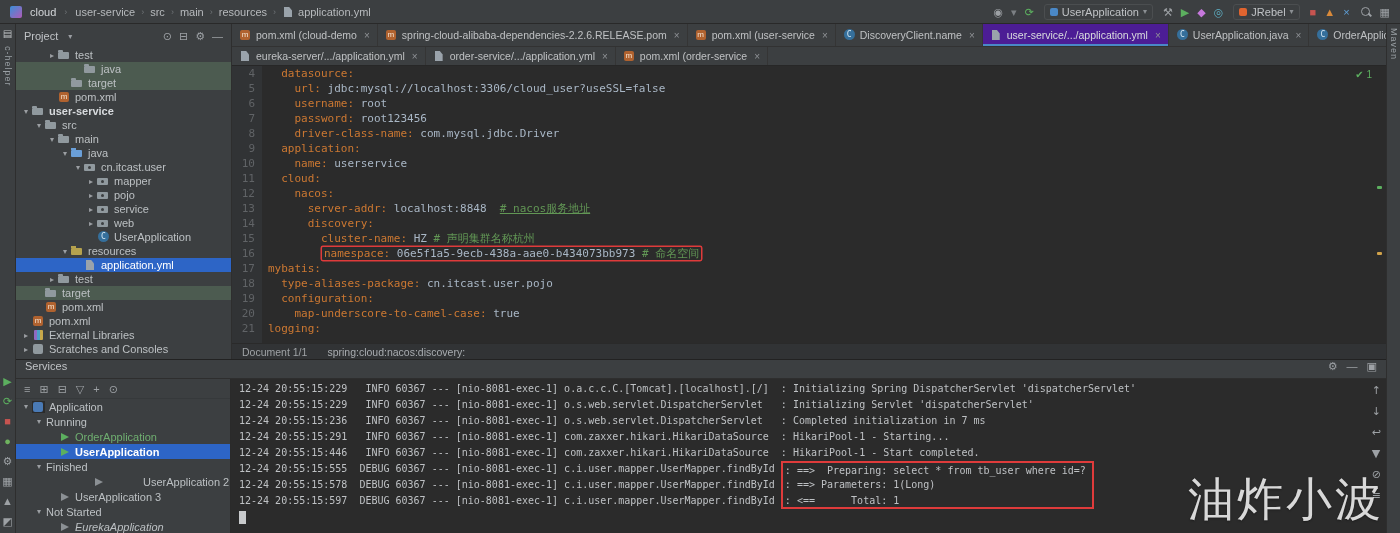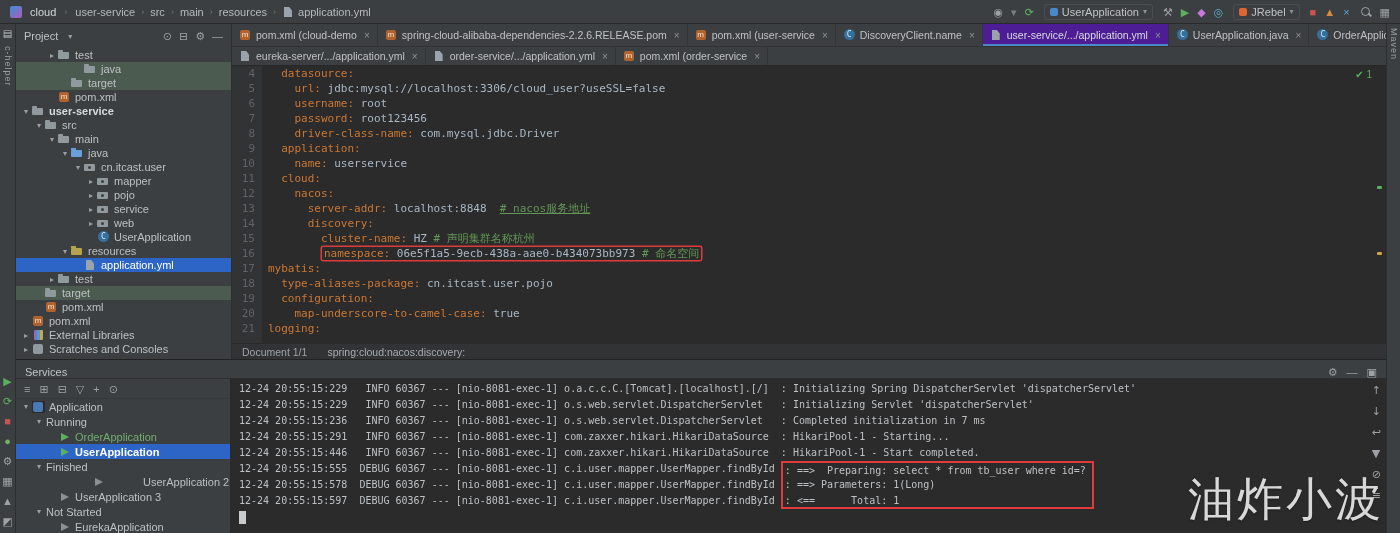--- a/index.html
+++ b/index.html
@@ -96,21 +96,21 @@
   .redbox{box-shadow:0 0 0 1.5px var(--red,#df3b3b);padding:0 2px;margin-left:1px;border-radius:1px}
   .edcheck{position:absolute;top:3px;right:14px;color:var(--run-green,#5caf5f);font-size:10px}
   .edmark{position:absolute;right:4px;width:5px;height:3px;border-radius:1px}
   .edstatus{flex:0 0 16px;background:#313335;border-top:1px solid #2a2a2a;display:flex;align-items:center;
     gap:20px;padding:0 10px;font-size:10.5px;color:#9fa3a6}
   .edstatus .bc{display:flex;}
   .edstatus .bc span{color:#a8acb0}
 
   
   .svc{flex:0 0 174px;display:flex;flex-direction:column;border-top:1px solid #222;min-height:0}
-  .svc-title{flex:0 0 19px;background:#3c3f41;display:flex;align-items:flex-end;gap:8px;padding:0 9px;
+  .svc-title{flex:0 0 19px;background:#3c3f41;display:flex;align-items:flex-start;gap:8px;padding:0 9px;
     color:#c0c3c6;border-bottom:1px solid #2e2e2e}
   .svc-title .spacer{flex:1}
   .svc-body{flex:1;display:flex;min-height:0;background:#2b2b2b}
   .svc-left{flex:0 0 215px;background:#3c3f41;border-right:1px solid #2a2a2a;display:flex;flex-direction:column;min-height:0}
   .svc-toolbar{flex:0 0 20px;display:flex;align-items:center;gap:9px;padding:0 8px;color:#9da1a5;
     border-bottom:1px solid #36393b;font-size:10px}
   .svc-tree{flex:1;overflow:hidden}
   .svc-tree .trow{height:15px}
   .console{flex:1;position:relative;font-family:"DejaVu Sans Mono",monospace;font-size:10px;line-height:16px;
     color:#bec1c4;padding:2px 8px;white-space:pre;overflow:hidden}
@@ -480,21 +480,21 @@
                 </div>
                 <div class="trow" style="padding-left: 30px;">
                   <span class="chev"></span>
                   <span class="ti rungr"></span>
                   <span class="tlabel">UserApplication 3</span>
                 </div>
                 <div class="trow" style="padding-left: 17px;">
                   <span class="chev">▾</span>
                   <span class="tlabel">Not Started</span>
                 </div>
-                <div class="trow" style="padding-left: 30px;">
+                <div class="trow" style="padding-left: 30px; font-style: italic;">
                   <span class="chev"></span>
                   <span class="ti rungr"></span>
                   <span class="tlabel">EurekaApplication</span>
                 </div>
               </div>
           </div>
           <div class="console" id="console"><div class="log-line"><span class="lpre">12-24 20:55:15:229   INFO 60367 --- [nio-8081-exec-1] o.a.c.c.C.[Tomcat].[localhost].[/]  </span><span>: Initializing Spring DispatcherServlet 'dispatcherServlet'</span></div><div class="log-line"><span class="lpre">12-24 20:55:15:229   INFO 60367 --- [nio-8081-exec-1] o.s.web.servlet.DispatcherServlet   </span><span>: Initializing Servlet 'dispatcherServlet'</span></div><div class="log-line"><span class="lpre">12-24 20:55:15:236   INFO 60367 --- [nio-8081-exec-1] o.s.web.servlet.DispatcherServlet   </span><span>: Completed initialization in 7 ms</span></div><div class="log-line"><span class="lpre">12-24 20:55:15:291   INFO 60367 --- [nio-8081-exec-1] com.zaxxer.hikari.HikariDataSource  </span><span>: HikariPool-1 - Starting...</span></div><div class="log-line"><span class="lpre">12-24 20:55:15:446   INFO 60367 --- [nio-8081-exec-1] com.zaxxer.hikari.HikariDataSource  </span><span>: HikariPool-1 - Start completed.</span></div><div class="log-line"><span class="lpre">12-24 20:55:15:555  DEBUG 60367 --- [nio-8081-exec-1] c.i.user.mapper.UserMapper.findById </span><span class="cbox first">: ==&gt;  Preparing: select * from tb_user where id=?</span></div><div class="log-line"><span class="lpre">12-24 20:55:15:578  DEBUG 60367 --- [nio-8081-exec-1] c.i.user.mapper.UserMapper.findById </span><span class="cbox">: ==&gt; Parameters: 1(Long)</span></div><div class="log-line"><span class="lpre">12-24 20:55:15:597  DEBUG 60367 --- [nio-8081-exec-1] c.i.user.mapper.UserMapper.findById </span><span class="cbox last">: &lt;==      Total: 1</span></div><div class="log-line"><span class="caret"></span></div><div class="console-icons" id="console-icons"><span class="tb-ico" style="color: rgb(157, 161, 165);">↑</span><span class="tb-ico" style="color: rgb(157, 161, 165);">↓</span><span class="tb-ico" style="color: rgb(157, 161, 165);">↩</span><span class="tb-ico" style="color: rgb(157, 161, 165);">▼</span><span class="tb-ico" style="color: rgb(157, 161, 165);">⊘</span><span class="tb-ico" style="color: rgb(157, 161, 165);">≡</span></div></div>
         </div>
       </div>
     </div>

